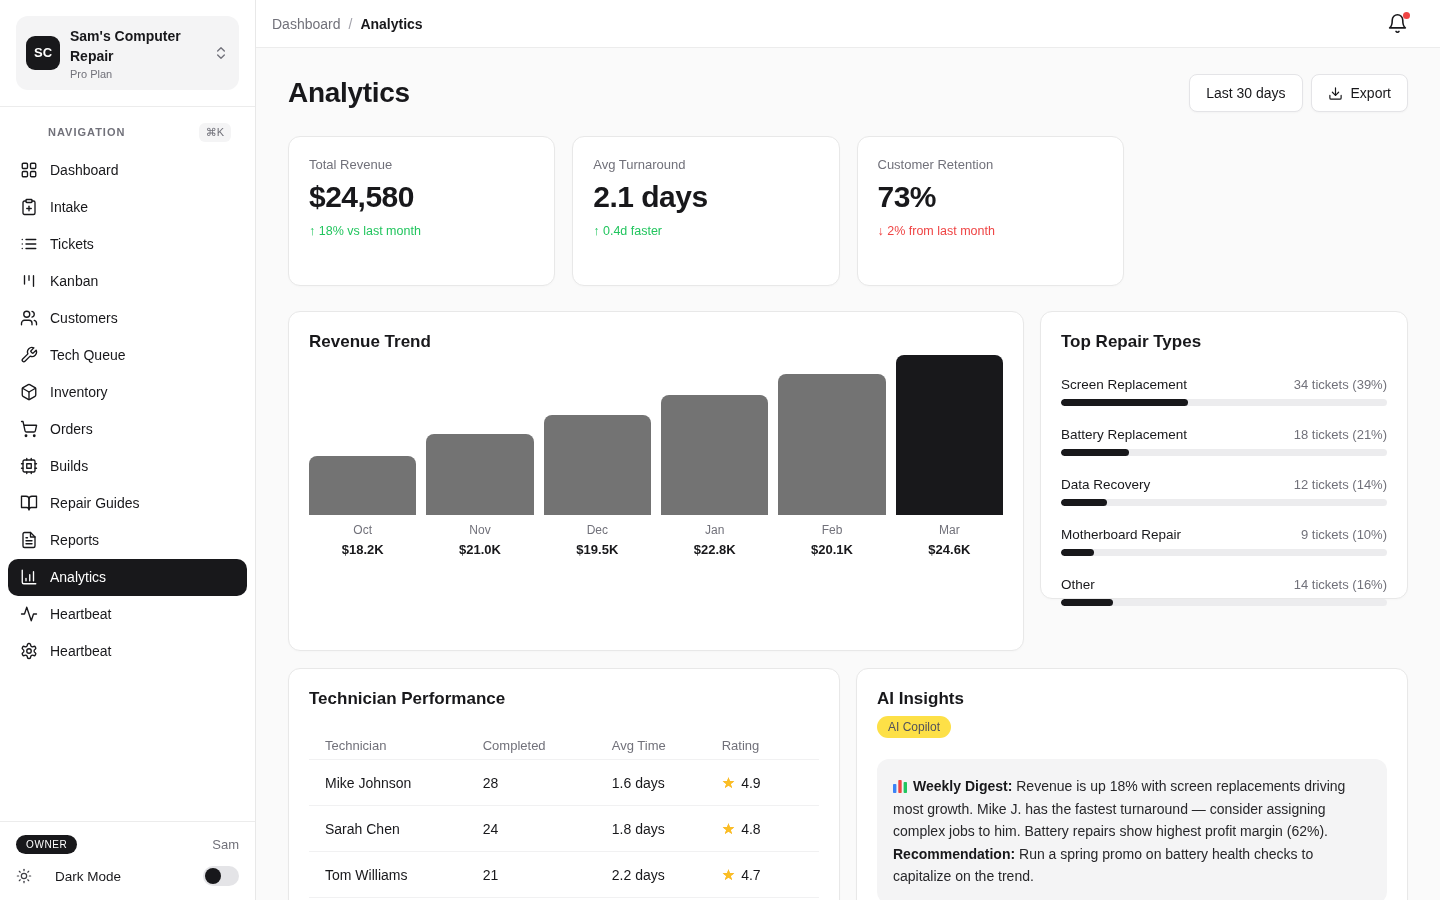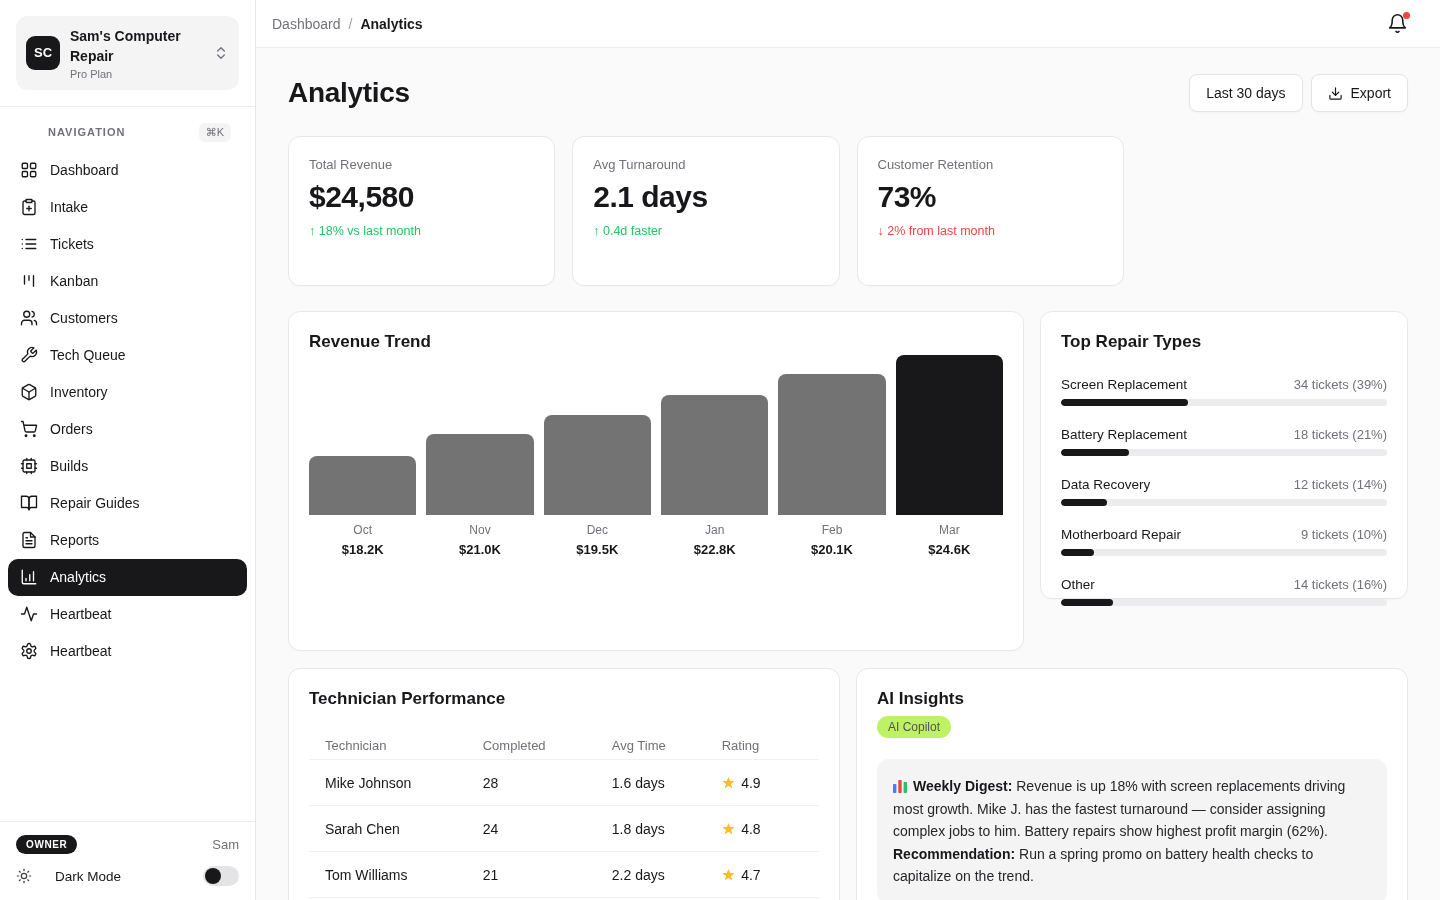--- a/index.html
+++ b/index.html
@@ -22,21 +22,21 @@
   .nav-heading-label { font-size:11px; font-weight:700; letter-spacing:1px; color:#71717a;padding-left:24px; }
   .kbd-badge { background:#f4f4f5; color:#71717a; font-size:11px; padding:3px 7px; border-radius:6px; }
   .nav-item { height:37px; display:flex; align-items:center; gap:12px; padding:0 12px; border-radius:10px; font-size:14px; color:#18181b; cursor:pointer; }
   .nav-item .nav-icon { width:18px; height:18px; color:#18181b; flex:none; }
   .nav-item .nav-icon svg { width:18px; height:18px; }
   .nav-item.active { background:#18181b; color:#ffffff; }
   .nav-item.active .nav-icon { color:#ffffff; }
 
   .sidebar-footer { margin-top:auto; border-top:1px solid #ececec; padding:13px 16px 14px; }
   .owner-row { display:flex; align-items:center; justify-content:space-between; margin-bottom:12px; }
-  .owner-badge { background:#18181b; color:#fff; font-size:10px; font-weight:700; letter-spacing:0.6px; padding:4px 10px; border-radius:999px; }
+  .owner-badge { background:#18181b; color:#fff; font-size:10px; font-weight:400; letter-spacing:0.6px; padding:4px 10px; border-radius:999px; }
   .owner-name { font-size:13px; color:#71717a; }
   .darkmode-row { display:flex; align-items:center; gap:23px; }
   .darkmode-label { font-size:13.5px; color:#18181b; flex:1; }
   .sun-icon { color:#3f3f46; }
   .toggle { width:36px; height:20px; background:#e4e4e7; border-radius:999px; position:relative; cursor:pointer; flex:none; }
   .toggle .knob { position:absolute; left:2px; top:2px; width:16px; height:16px; border-radius:50%; background:#18181b; }
 
   
   .main { flex:1; display:flex; flex-direction:column; background:#fafafa; height:900px; }
   .topbar { height:48px; min-height:48px; background:#ffffff; border-bottom:1px solid #ececec; display:flex; align-items:center; padding:0 32px 0 16px; }
@@ -87,21 +87,21 @@
   .tech-table { margin-top:22px; }
   .t-head, .t-row { display:grid; grid-template-columns:33% 27% 23% 17%; align-items:center; padding:0 16px; }
   .t-head { height:28px; }
   .t-head > div { font-size:13px; color:#71717a; }
   .t-row { height:46px; border-top:1px solid #f1f1f2; font-size:14px; }
   .t-row .t-name { color:#18181b; }
   .rating-cell { display:flex; align-items:center; gap:6px; }
   .star { color:#fbbf24; font-size:15px; text-shadow:0 0 0 #f59e0b; }
 
   .ai-card { padding:20px; height:307px; overflow:hidden; }
-  .ai-badge { display:inline-block; margin-top:7px; background:#bef264; color:#52525b; font-size:12px; padding:4px 11px; border-radius:999px; }
+  .ai-badge { display:inline-block; margin-top:7px; background:#fde047; color:#52525b; font-size:12px; padding:4px 11px; border-radius:999px; }
   .ai-box { margin-top:21px; background:#f4f4f5; border-radius:12px; padding:16px; font-size:14px; line-height:22.5px; color:#27272a; }
   .ai-box b { font-weight:700; color:#18181b; }
   .emoji-chart { display:inline-block; vertical-align:-2px; margin-right:5px; }
 
   .red-dot { position:absolute; top:-1px; right:-2px; width:7px; height:7px; border-radius:50%; background:#ef4444; }
 </style>
 </head>
 <body>
 
 <aside class="sidebar">

